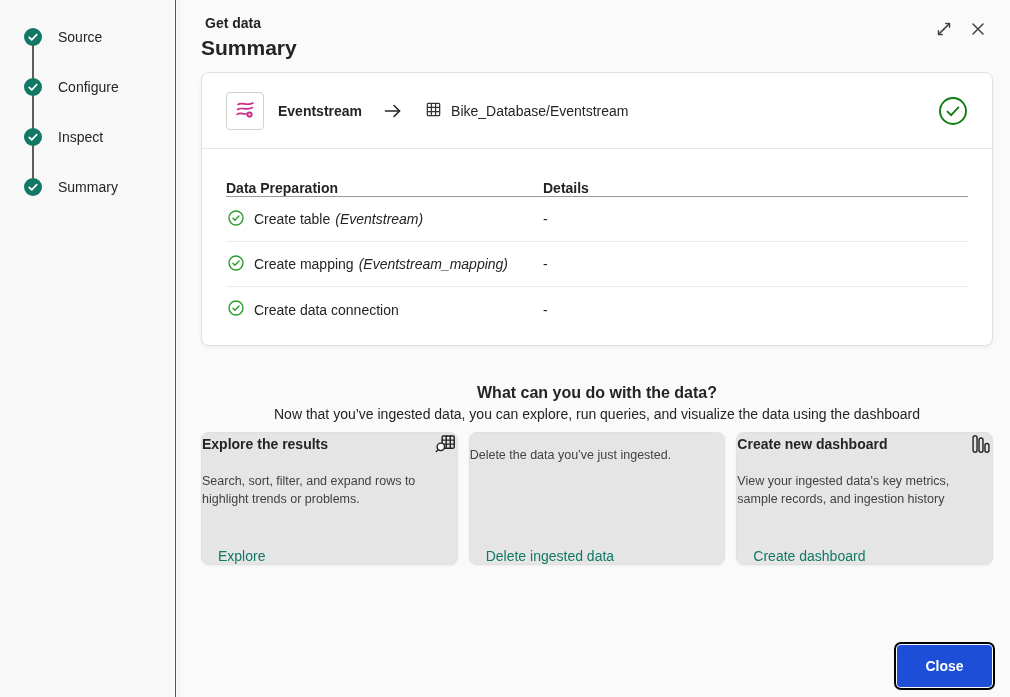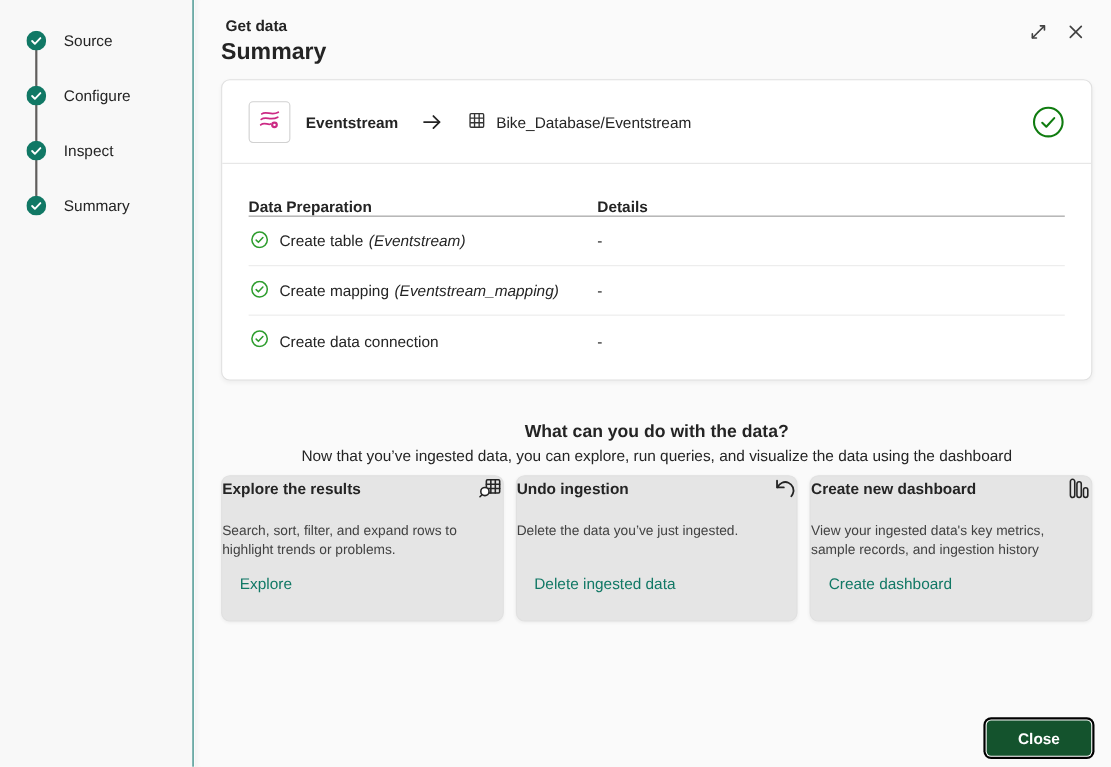--- a/index.html
+++ b/index.html
@@ -56,26 +56,26 @@
   .ns-sub { position:absolute; left:24px; right:17px; top:406px; text-align:center;
     font-size:14px; color:#242424; }
   .cards { position:absolute; left:24px; right:17px; top:432px; height:133px;
     display:flex; gap:11px; }
   .card { flex:1; position:relative; background:#e5e5e5; border:1px solid #e0e0e0;
     border-radius:8px; box-shadow:0 1px 3px rgba(0,0,0,.05); }
   .card-head { display:flex; align-items:flex-start; justify-content:space-between; }
   .card-title { font-size:14px; font-weight:700; padding-top:3px; }
   .card-body { margin-top:13px; font-size:12.5px; line-height:1.45; color:#424242;
     padding-right:8px; }
-  .card-link { position:absolute; left:16px; bottom:26px; font-size:14px; color:#117865;
+  .card-link { position:absolute; left:16px; bottom:0; font-size:14px; color:#117865;
     text-decoration:none; cursor:pointer; }
 
   
-  .close-btn { position:absolute; right:18px; bottom:10px; width:95px; height:32px;
-    background:#14532d; color:#fff; font-family:"Liberation Sans", sans-serif;
+  .close-btn { position:absolute; right:18px; bottom:10px; width:95px; height:42px;
+    background:#1d4ed8; color:#fff; font-family:"Liberation Sans", sans-serif;
     font-size:14px; font-weight:700; border:none; border-radius:4px; cursor:pointer;
     box-shadow:0 0 0 1px #fff, 0 0 0 3px #000; }
 </style>
 </head>
 <body>
 
 <div class="stepper-panel">
   <div class="stepper">
     <div class="stepper-line"></div>
 
@@ -249,29 +249,20 @@
             <circle cx="5.3" cy="12.6" r="3.4" fill="#ffffff"></circle>
             <path d="M2.9 15.2l-1.7 1.7"></path>
           </svg>
         </span>
       </div>
       <div class="card-body">Search, sort, filter, and expand rows to highlight trends or problems.</div>
       <a class="card-link">Explore</a>
     </div>
 
     <div class="card">
-      <div class="card-head">
-        <span class="card-title">Undo ingestion</span>
-        <span>
-          <svg width="22" height="22" viewBox="0 0 20 20" fill="none" stroke="#242424" stroke-width="1.5" stroke-linecap="round" stroke-linejoin="round">
-            <path d="M4 3.6v5.6h5.6"></path>
-            <path d="M4.4 9.2c1.4-3.6 5.5-5.5 9-3.9 3.6 1.6 5.2 5.7 3.6 9.3-.3.7-.7 1.3-1.2 1.9"></path>
-          </svg>
-        </span>
-      </div>
       <div class="card-body">Delete the data you’ve just ingested.</div>
       <a class="card-link">Delete ingested data</a>
     </div>
 
     <div class="card">
       <div class="card-head">
         <span class="card-title">Create new dashboard</span>
         <span>
           <svg width="22" height="22" viewBox="0 0 20 20" fill="none" stroke="#242424" stroke-width="1.3">
             <rect x="2.8" y="2.5" width="3.6" height="15" rx="1.8"></rect>

